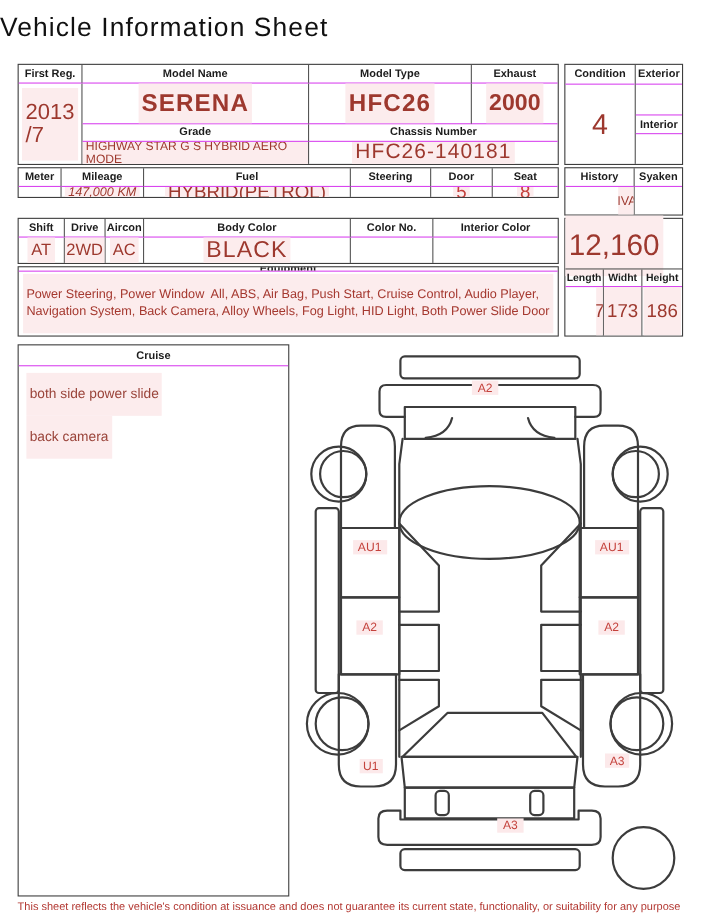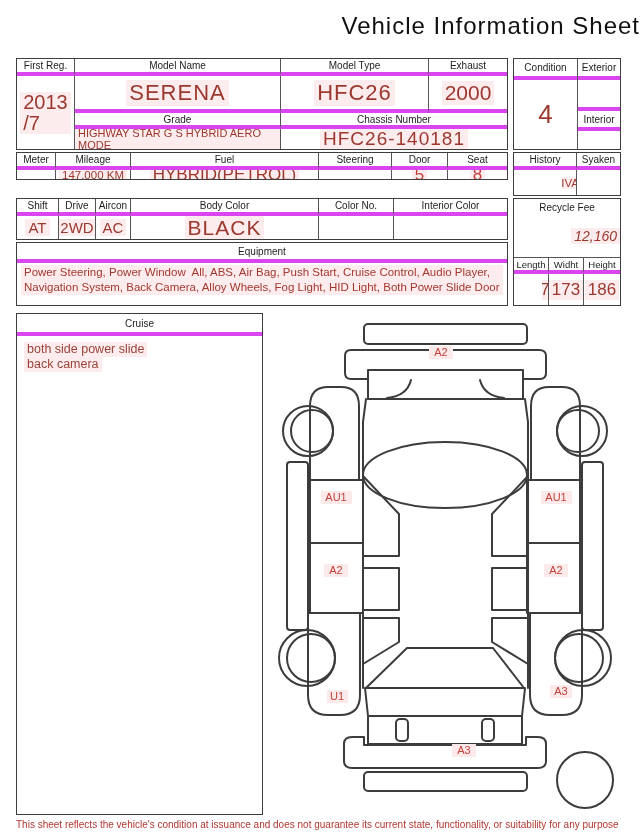--- a/index.html
+++ b/index.html
@@ -1,27 +1,27 @@
 <!DOCTYPE html>
 <html><head>
 <meta charset="utf-8">
 <style>
   html,body{margin:0;padding:0;background:#fff;}
   .page{position:relative;width:640px;height:835px;background:#ffffff;
         font-family:"Liberation Sans","DejaVu Sans",sans-serif;overflow:hidden;}
-  .title{position:absolute;top:12px;left:0;right:0;text-align:right;
+  .title{position:absolute;top:12px;left:0;right:0;text-align:left;
          font-size:24px;color:#111;letter-spacing:1px;font-weight:500;}
   .box{position:absolute;border:1.5px solid #3e3e3e;box-sizing:border-box;background:#fff;}
   .grid{display:grid;}
   .hdr{font-size:10px;color:#1c1c1c;display:flex;align-items:center;justify-content:center;overflow:hidden;}
   .val{display:flex;align-items:center;justify-content:center;overflow:hidden;}
   .br{border-right:1px solid #555;}
-  .bb{border-bottom:4px solid #d946ef;}
+  .bb{border-bottom:1px solid #d946ef;font-weight:bold;}
   .bt{border-top:1px solid #555;}
-  .hl{background:#fceced;padding:0 3px;display:inline-block;}
+  .hl{background:#fceced;padding:12px 3px;display:inline-block;}
   .red-d{color:#9d382e;}
   .red-b{color:#c5403c;}
   
   .t1{left:16px;top:58px;width:492px;height:92px;grid-template-columns:58px 206px 148px 1fr;grid-template-rows:17px 37px 16px 1fr;}
   .v-big{font-size:22px;letter-spacing:1px;}
   .v-med{font-size:21px;}
   .firstreg{font-size:20px;line-height:21px;}
   .grade{font-size:11px;}
   .chassis{font-size:19px;letter-spacing:1px;}
   
@@ -37,21 +37,21 @@
   .doorseat{font-size:17px;}
   
   .t4{left:513px;top:152px;width:108px;height:44px;grid-template-columns:63px 1fr;grid-template-rows:17px 1fr;}
   .private{font-size:11.5px;}
   
   .t5{left:16px;top:198px;width:492px;height:42px;grid-template-columns:42px 37px 35px 188px 75px 1fr;grid-template-rows:17px 1fr;}
   .shiftv{font-size:15px;text-align:right;}
   .bodycol{font-size:21px;letter-spacing:1px;}
   
   .t6{left:513px;top:198px;width:108px;height:108px;display:flex;flex-direction:column;}
-  .rec-val{height:42px;display:flex;align-items:center;justify-content:flex-end;font-size:14px;font-style:italic;}
+  .rec-val{height:42px;display:flex;align-items:center;justify-content:flex-start;font-size:27px;}
   .lwh{flex:1;display:grid;grid-template-columns:35px 35px 1fr;grid-template-rows:16px 1fr;}
   .lwh .hdr{font-size:9.5px;}
   .dimv{font-size:17px;}
   
   .t7{left:16px;top:242px;width:492px;height:64px;display:flex;flex-direction:column;}
   .equip-body{flex:1;padding:2px 4px;font-size:11.5px;line-height:15px;color:#a5382f;}
   .pre{white-space:pre-wrap;word-break:break-all;}
   
   .t8{left:16px;top:313px;width:247px;height:502px;display:flex;flex-direction:column;}
   .h18{height:18px;flex:none;}
@@ -116,21 +116,21 @@
   </div>
 
   <div class="box grid t3">
     <div class="hdr br bb" style="grid-area:1/1;">Meter</div>
     <div class="hdr br bb" style="grid-area:1/2;">Mileage</div>
     <div class="hdr br bb" style="grid-area:1/3;">Fuel</div>
     <div class="hdr br bb" style="grid-area:1/4;">Steering</div>
     <div class="hdr br bb" style="grid-area:1/5;">Door</div>
     <div class="hdr bb" style="grid-area:1/6;">Seat</div>
     <div class="val br" style="grid-area:2/1;"></div>
-    <div class="val br red-d mileage" style="grid-area:2/2;">
+    <div class="val br red-d mileage" style="grid-area:2/2;font-style:italic;">
         <span class="hl">147,000 KM</span>
       </div>
     <div class="val br red-d fuel" style="grid-area:2/3;">
         <span class="hl">HYBRID(PETROL)</span>
       </div>
     <div class="val br" style="grid-area:2/4;"></div>
     <div class="val br red-b doorseat" style="grid-area:2/5;">
         <span class="hl">5</span>
       </div>
     <div class="val red-b doorseat" style="grid-area:2/6;">

